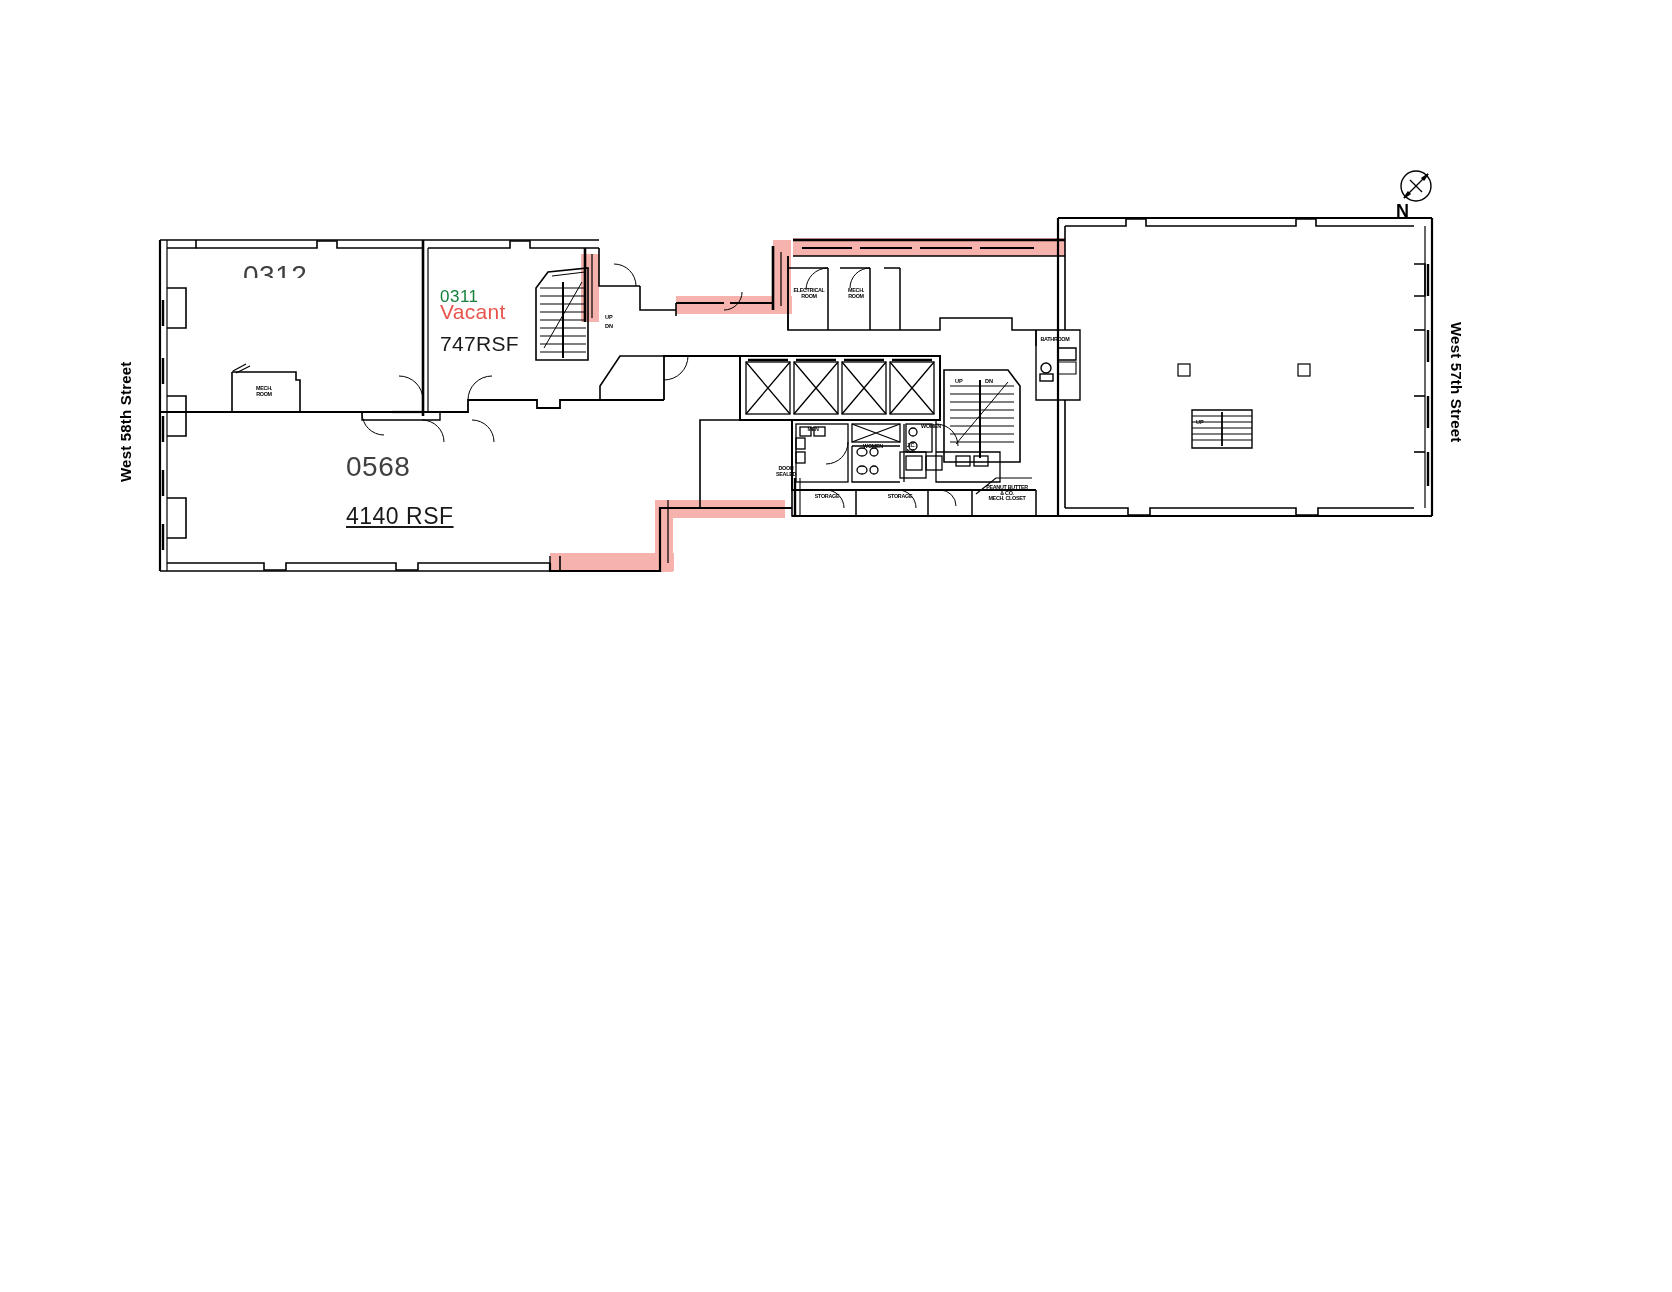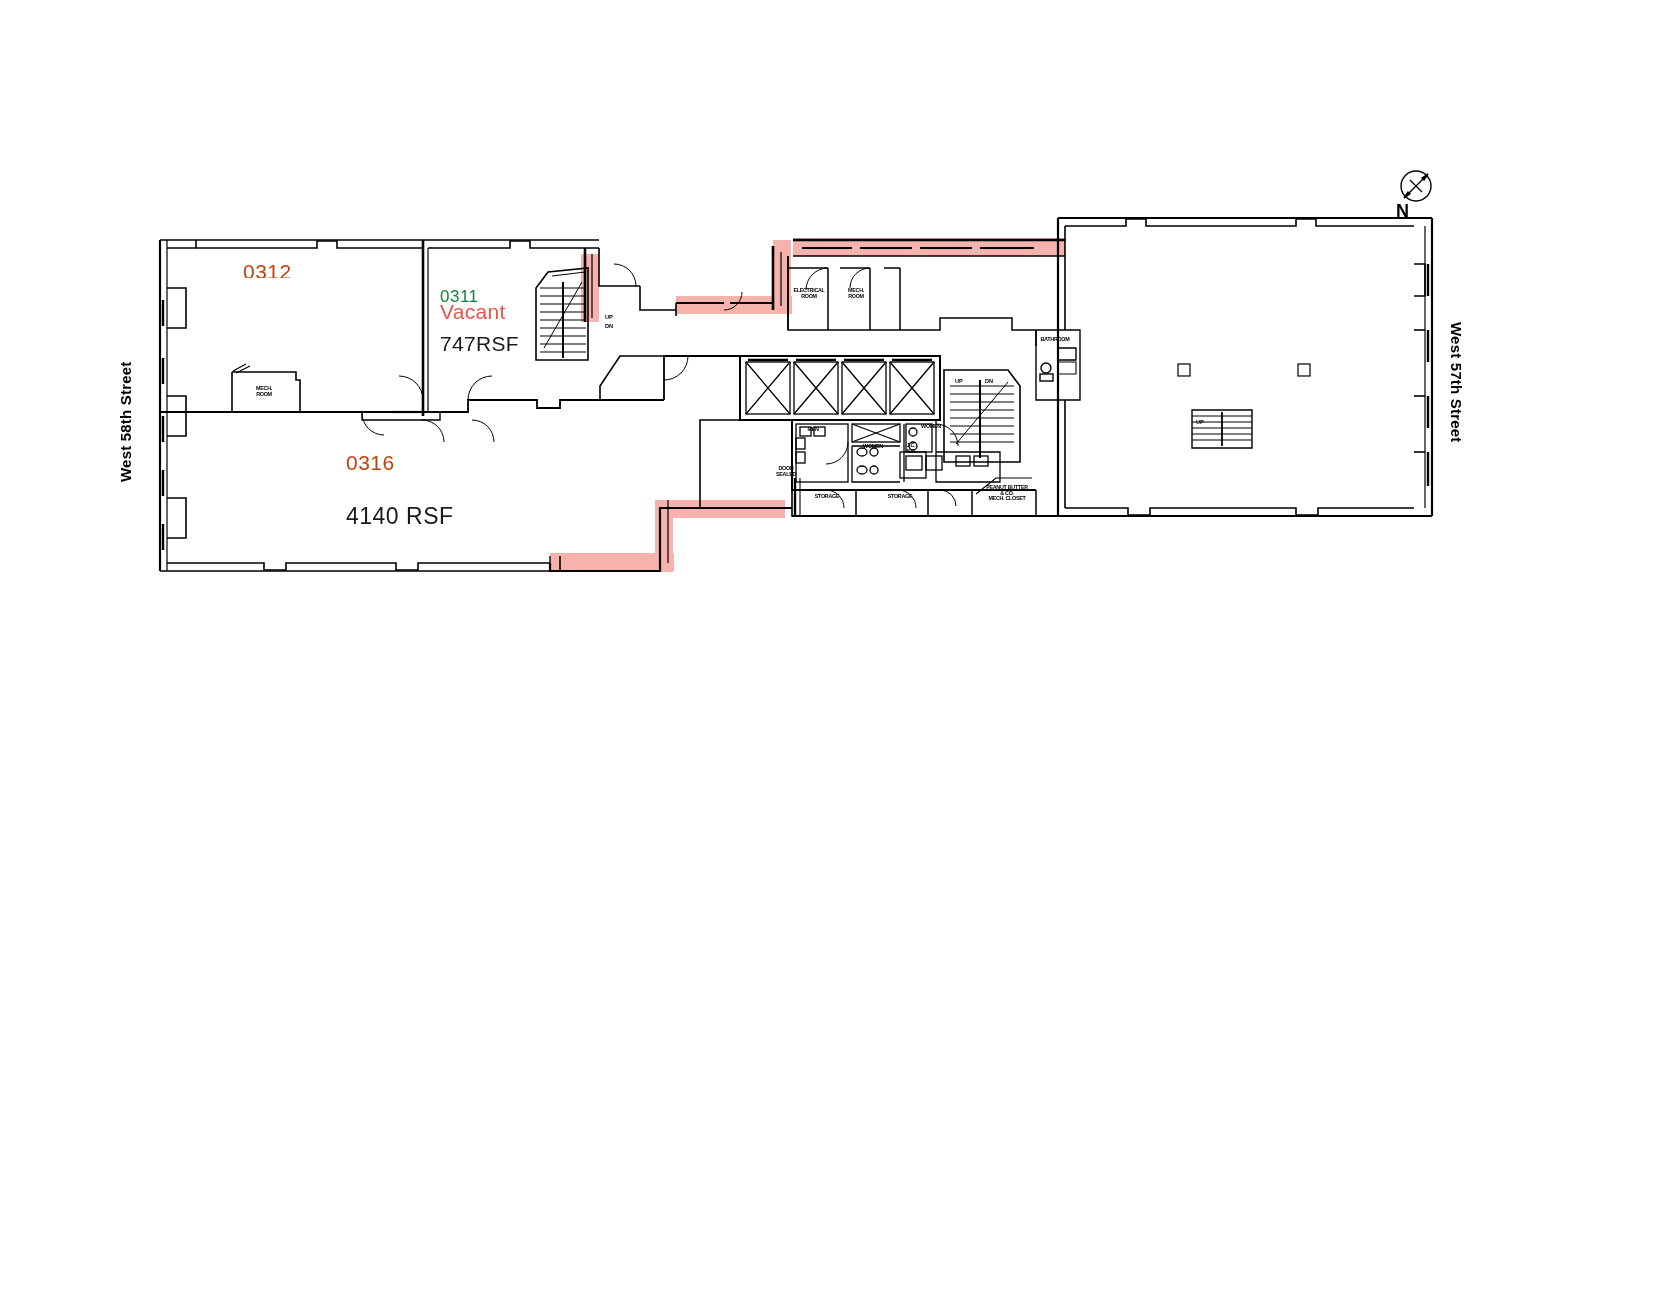--- a/index.html
+++ b/index.html
@@ -2,21 +2,21 @@
 <html><head>
 <meta charset="utf-8">
 <title>Floor Plan</title>
 <style>
   html,body{margin:0;padding:0;background:#ffffff;}
   body{width:1672px;height:1292px;position:relative;overflow:hidden;
        font-family:"Liberation Sans", sans-serif;color:#000;}
   #plan{position:absolute;left:0;top:0;width:1672px;height:1292px;}
   .txt{position:absolute;white-space:pre;line-height:1.05;}
   .t-room-num{font-size:17px;color:#15803d;letter-spacing:0.5px;}
-  .t-room-num-big{font-size:21px;color:#c2410c;letter-spacing:0.5px;}
+  .t-room-num-big{font-size:28px;color:#404040;letter-spacing:0.5px;}
   .t-vacant{font-size:21px;color:#e8544d;letter-spacing:0.3px;}
   .t-rsf{font-size:21px;color:#1a1a1a;letter-spacing:0.3px;text-align:center;}
   .t-rsf-big{font-size:23px;color:#1a1a1a;letter-spacing:0.5px;}
   .t-tiny5{font-size:5.4px;font-weight:bold;text-align:center;letter-spacing:-0.3px;}
   .t-updn{font-size:5.6px;font-weight:bold;}
   .t-street{font-size:15px;font-weight:bold;letter-spacing:0.2px;
             writing-mode:vertical-rl;}
   .t-street.left{transform:rotate(180deg);}
   .t-n{font-size:18px;font-weight:bold;}
   .clip-label{overflow:hidden;}
@@ -321,22 +321,22 @@
   </g>
 
 </svg>
 
 <div class="txt t-room-num-big clip-label" style="left:243px;top:261px;height:17px;width:80px;">0312</div>
 
 <div class="txt t-room-num" style="left:440px;top:288px;">0311</div>
 <div class="txt t-vacant" style="left:440px;top:301px;">Vacant</div>
 <div class="txt t-rsf" style="left:440px;top:333px;">747RSF</div>
 
-<div class="txt t-room-num-big" style="left:346px;top:452px;">0316</div>
-<div class="txt t-rsf-big" style="left:346px;top:504px;">4140 RSF</div>
+<div class="txt t-room-num-big" style="left:346px;top:452px;">0568</div>
+<div class="txt t-rsf-big" style="left:346px;top:504px;text-decoration:underline;">4140 RSF</div>
 
 <div class="txt t-tiny5" style="left:243px;top:386px;width:42px;">MECH.
 ROOM</div>
 
 <div class="txt t-tiny5" style="left:788px;top:288px;width:42px;">ELECTRICAL
 ROOM</div>
 
 <div class="txt t-tiny5" style="left:840px;top:288px;width:32px;">MECH.
 ROOM</div>
 

